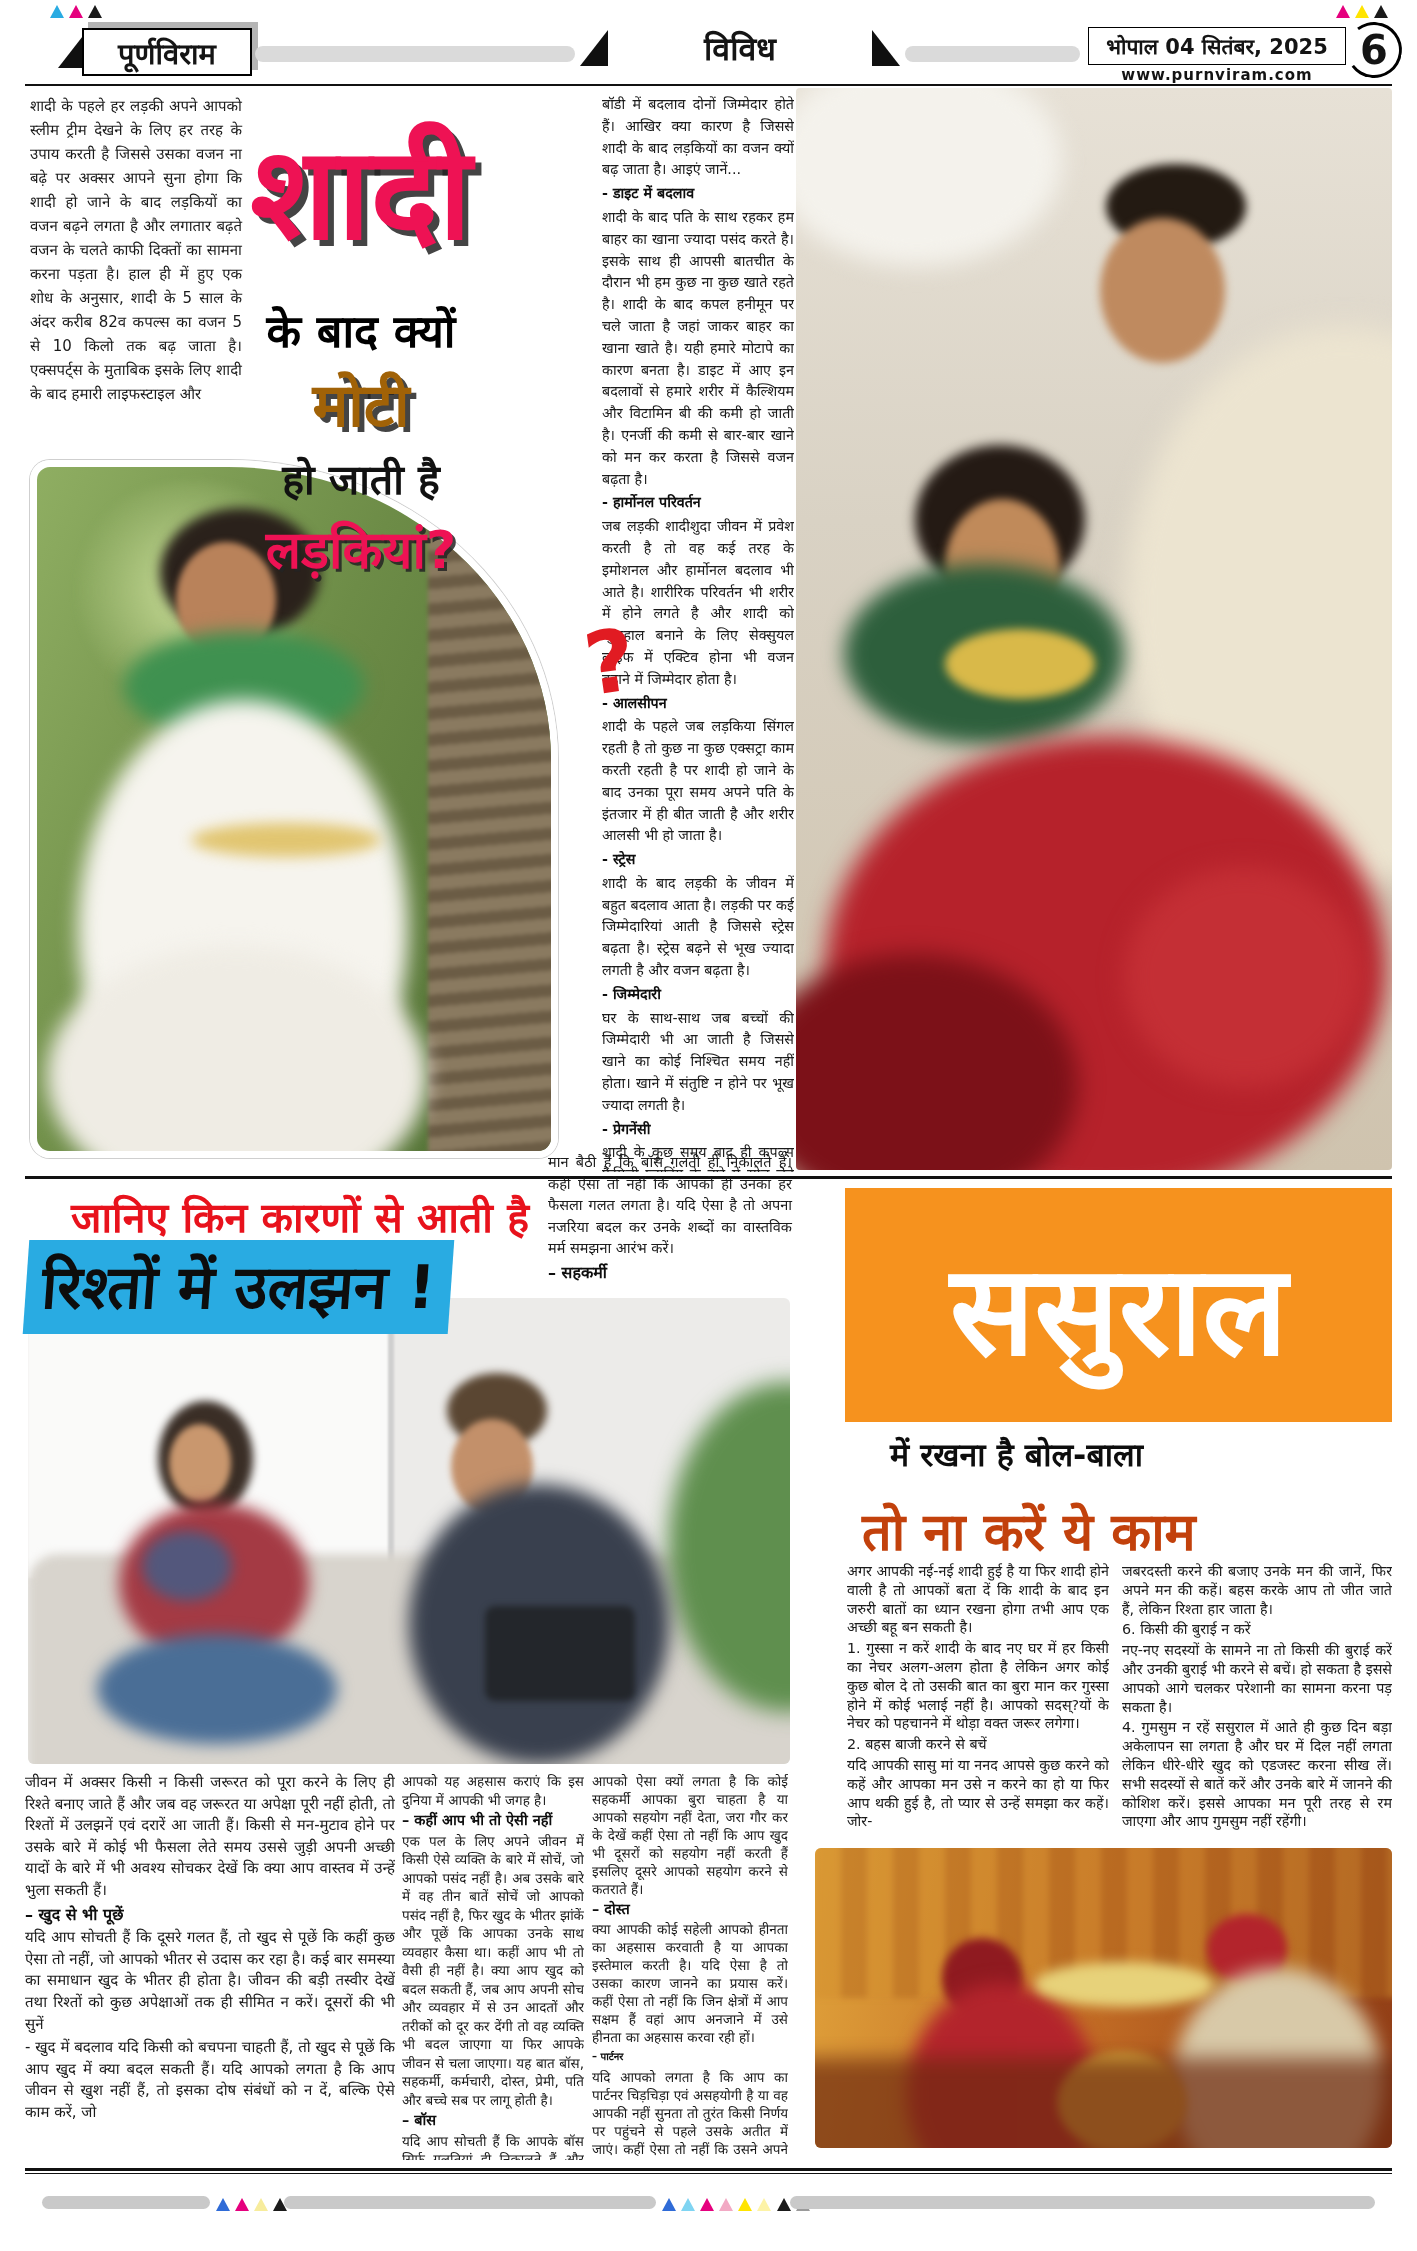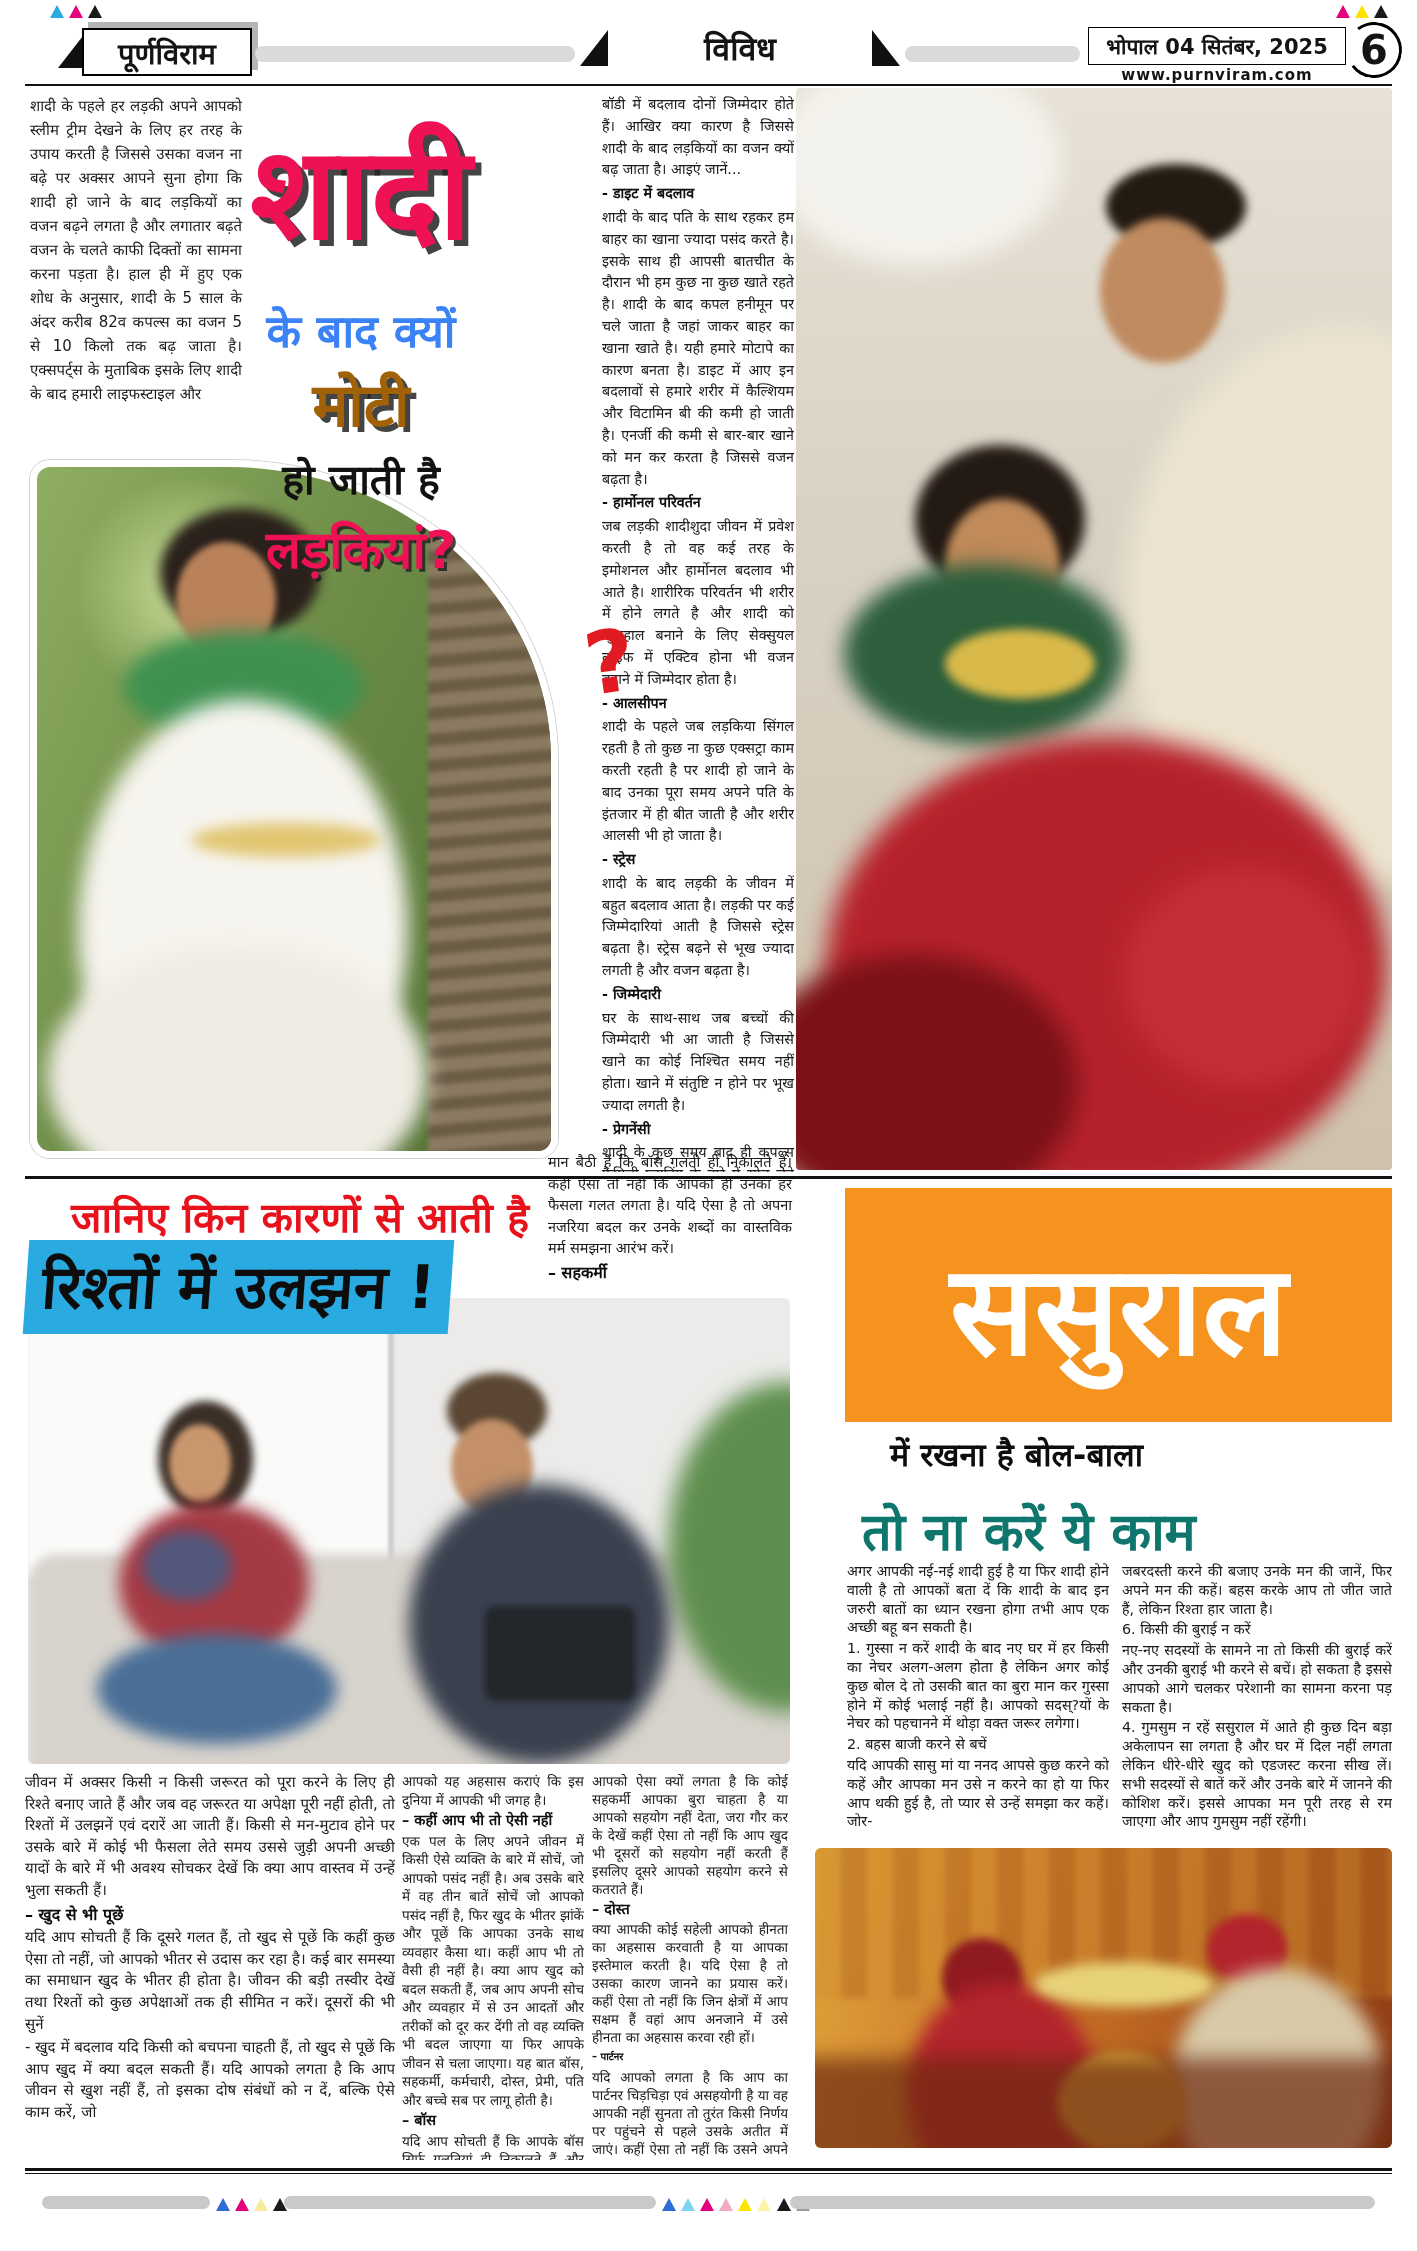--- a/index.html
+++ b/index.html
@@ -57,21 +57,21 @@
        border-left-color:transparent;display:flex;align-items:center;justify-content:center;transform:rotate(8deg);">
     <span style="font-weight:bold;font-size:40px;transform:rotate(-8deg);">6</span>
   </div>
   <div class="abs" style="left:25px;top:84px;width:1367px;border-top:2px solid #111;"></div>
 
   <div class="abs body-txt" style="left:30px;top:94px;width:212px;font-size:15px;line-height:24px;">शादी के पहले हर लड़की अपने आपको स्लीम ट्रीम देखने के लिए हर तरह के उपाय करती है जिससे उसका वजन ना बढ़े पर अक्सर आपने सुना होगा कि शादी हो जाने के बाद लड़कियों का वजन बढ़ने लगता है और लगातार बढ़ते वजन के चलते काफी दिक्तों का सामना करना पड़ता है। हाल ही में हुए एक शोध के अनुसार, शादी के 5 साल के अंदर करीब 82व कपल्स का वजन 5 से 10 किलो तक बढ़ जाता है। एक्सपर्ट्स के मुताबिक इसके लिए शादी के बाद हमारी लाइफस्टाइल और</div>
 
   <div class="abs" style="left:232px;top:92px;width:258px;text-align:center;z-index:5;">
     <div style="font-size:128px;font-weight:bold;color:#ee1254;line-height:1.6;white-space:nowrap;
          text-shadow:6px 6px 0 rgba(35,35,35,0.85);">शादी</div>
-    <div style="font-size:45px;font-weight:bold;color:#3b82f6;margin-top:2px;white-space:nowrap;">के बाद क्यों</div>
+    <div style="font-size:45px;font-weight:bold;color:#000000;margin-top:2px;white-space:nowrap;">के बाद क्यों</div>
     <div style="font-size:60px;font-weight:bold;color:#a16207;line-height:1.5;white-space:nowrap;
          text-shadow:5px 5px 0 rgba(35,35,35,0.85);">मोटी</div>
     <div style="font-size:41px;font-weight:bold;color:#111;white-space:nowrap;">हो जाती है</div>
     <div style="font-size:52px;font-weight:bold;color:#ee1254;line-height:1.7;white-space:nowrap;
          text-shadow:3px 3px 0 rgba(35,35,35,0.85);">लड़कियां?</div>
   </div>
 
   <div class="abs photo" style="left:30px;top:460px;width:528px;height:698px;border:7px solid #fff;
        border-radius:20px 330px 20px 20px / 20px 300px 20px 20px;box-shadow:0 0 0 1px #cfcfcf;
        background:linear-gradient(115deg,#8fae62 0%,#6d8c47 45%,#4f6e33 100%);">
@@ -166,21 +166,21 @@
     <p>क्या आपकी कोई सहेली आपको हीनता का अहसास करवाती है या आपका इस्तेमाल करती है। यदि ऐसा है तो उसका कारण जानने का प्रयास करें। कहीं ऐसा तो नहीं कि जिन क्षेत्रों में आप सक्षम हैं वहां आप अनजाने में उसे हीनता का अहसास करवा रही हों।</p>
     <p class="colhead" style="font-size:10px;">– पार्टनर</p>
     <p>यदि आपको लगता है कि आप का पार्टनर चिड़चिड़ा एवं असहयोगी है या वह आपकी नहीं सुनता तो तुरंत किसी निर्णय पर पहुंचने से पहले उसके अतीत में जाएं। कहीं ऐसा तो नहीं कि उसने अपने आसपास या बचपन में ऐसे जोड़े देखे हैं, जो एक-दूसरे का सहयोग नहीं करते तथा रिश्तों की वह छवि उसके मन में घर कर गई हो।</p>
   </div>
 
   <div class="abs" style="left:845px;top:1188px;width:547px;height:234px;background:#f6921e;display:flex;
        align-items:center;justify-content:center;">
     <span style="color:#fff;font-weight:bold;font-size:125px;">ससुराल</span>
   </div>
   <div class="abs" style="left:890px;top:1432px;width:530px;font-weight:bold;font-size:32px;color:#0d0d0d;white-space:nowrap;">में रखना है बोल-बाला</div>
-  <div class="abs" style="left:862px;top:1494px;width:530px;font-weight:bold;font-size:52px;color:#0f766e;white-space:nowrap;">तो ना करें ये काम</div>
+  <div class="abs" style="left:862px;top:1494px;width:530px;font-weight:bold;font-size:52px;color:#c2410c;white-space:nowrap;">तो ना करें ये काम</div>
 
   <div class="abs body-txt" style="left:847px;top:1562px;width:262px;height:280px;overflow:hidden;font-size:14.3px;line-height:18.8px;">
     <p>अगर आपकी नई-नई शादी हुई है या फिर शादी होने वाली है तो आपकों बता दें कि शादी के बाद इन जरुरी बातों का ध्यान रखना होगा तभी आप एक अच्छी बहू बन सकती है।</p>
     <p>1. गुस्सा न करें  शादी के बाद नए घर में हर किसी का नेचर अलग-अलग होता है लेकिन अगर कोई कुछ बोल दे तो उसकी बात का बुरा मान कर गुस्सा होने में कोई भलाई नहीं है। आपको सदस्?यों के नेचर को पहचानने में थोड़ा वक्त जरूर लगेगा।</p>
     <p>2.  बहस बाजी करने से बचें</p>
     <p>यदि आपकी सासु मां या ननद आपसे कुछ करने को कहें और आपका मन उसे न करने का हो या फिर आप थकी हुई है, तो प्यार से उन्हें समझा कर कहें। जोर-</p>
   </div>
   <div class="abs body-txt" style="left:1122px;top:1562px;width:270px;height:280px;overflow:hidden;font-size:14.3px;line-height:18.8px;">
     <p>जबरदस्ती करने की बजाए उनके मन की जानें, फिर अपने मन की कहें। बहस करके आप तो जीत जाते हैं, लेकिन रिश्ता हार जाता है।</p>
     <p>6. किसी की बुराई न करें</p>

